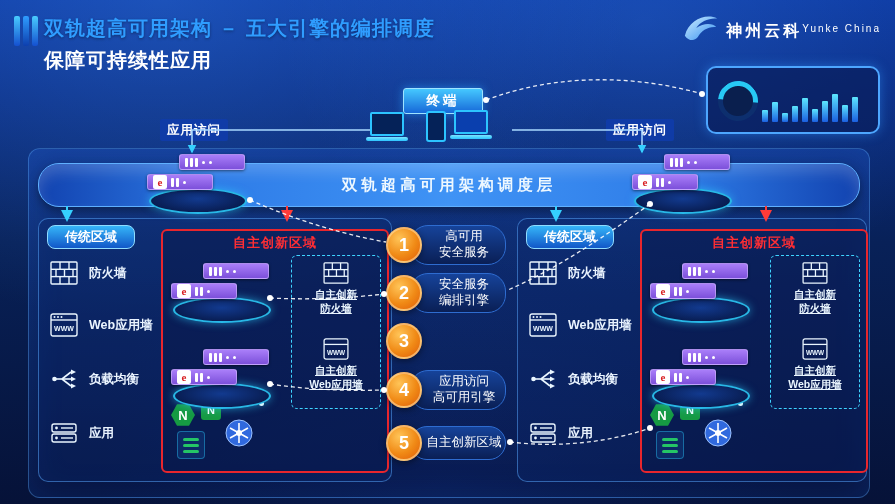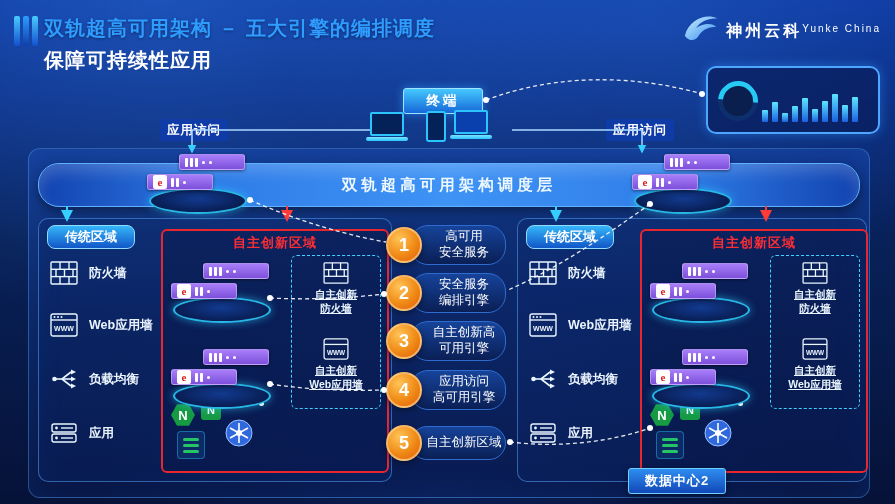--- a/index.html
+++ b/index.html
@@ -540,43 +540,38 @@
               </svg>
           </span>
           <div class="dlabel">
             <span>自主创新</span>
               <span>Web应用墙</span>
           </div>
         </div>
       </div>
     </div>
 
-    <div class="dc-name">数据中心2</div>
   </div>
 
   <div class="engine" style="top:226px">
     <div class="ecircle">1</div>
     <div class="epill">
         <span class="eline">高可用</span>
         <span class="eline">安全服务</span>
       </div>
   </div>
   <div class="engine" style="top:274px">
     <div class="ecircle">2</div>
     <div class="epill">
         <span class="eline">安全服务</span>
         <span class="eline">编排引擎</span>
       </div>
   </div>
   <div class="engine" style="top:322px">
     <div class="ecircle">3</div>
-    <div class="epill">
-        <span class="eline">自主创新高</span>
-        <span class="eline">可用引擎</span>
-      </div>
   </div>
   <div class="engine" style="top:371px">
     <div class="ecircle">4</div>
     <div class="epill">
         <span class="eline">应用访问</span>
         <span class="eline">高可用引擎</span>
       </div>
   </div>
   <div class="engine" style="top:424px">
     <div class="ecircle">5</div>

